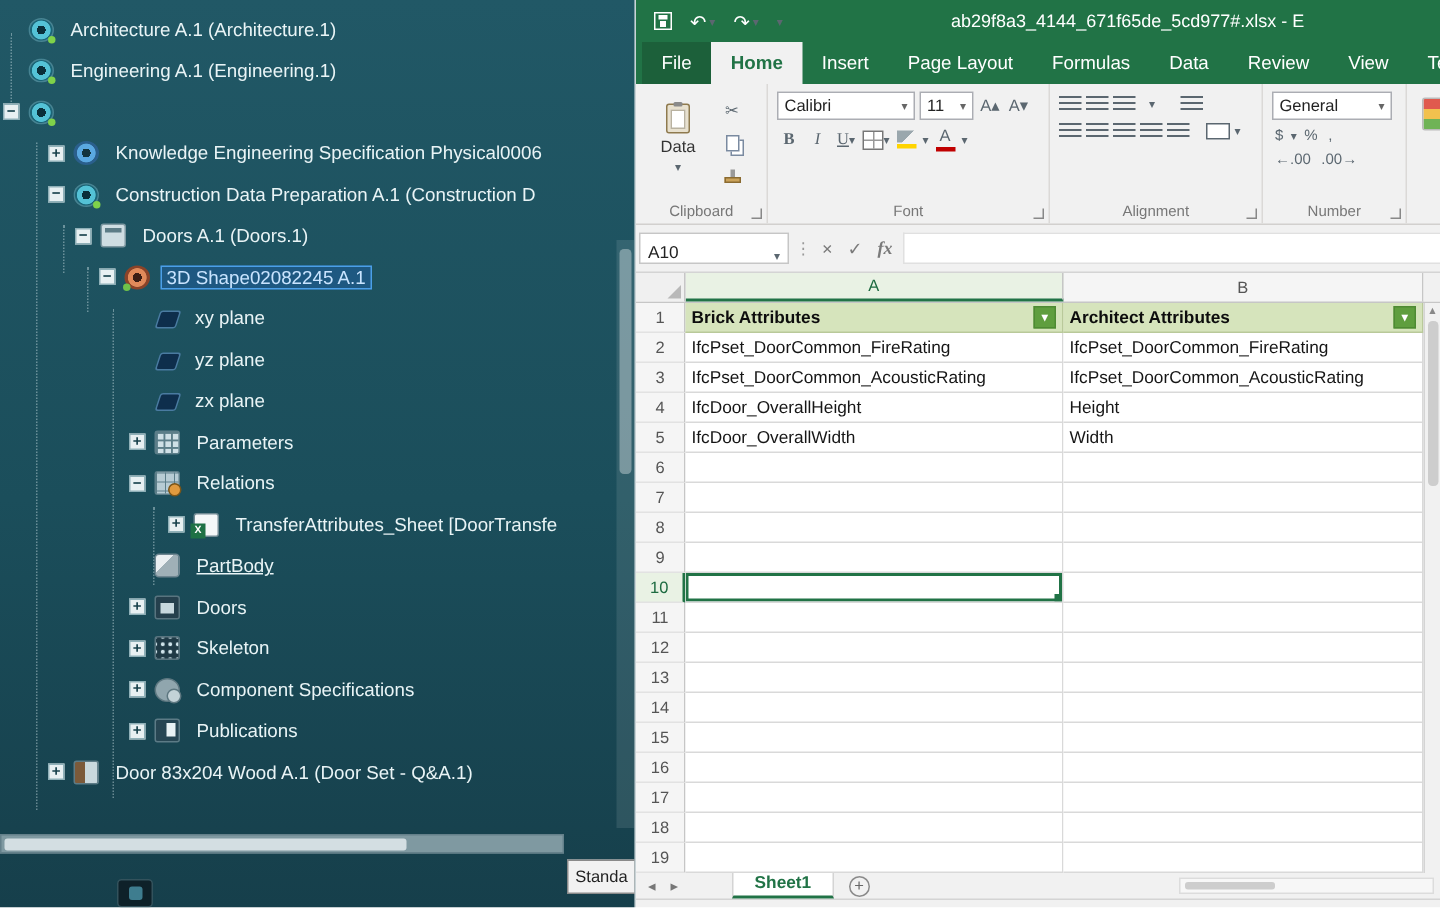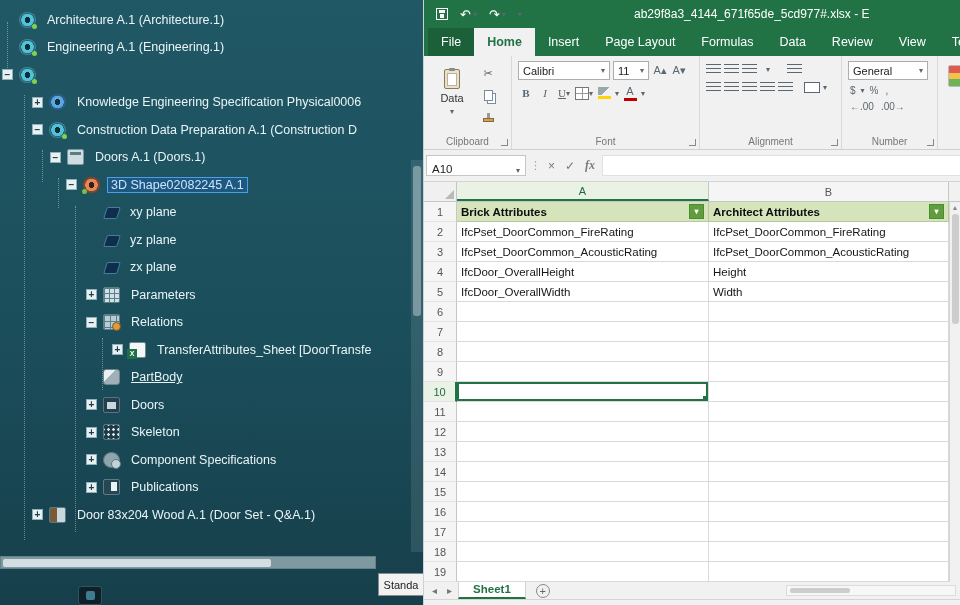--- a/index.html
+++ b/index.html
@@ -133,21 +133,21 @@
   .c.cb { flex:1; }
   .c.hdr { background:#d6e4bc; font-weight:bold; color:#0d0d0d; border-right:1px solid #b9c99a; border-bottom:1px solid #b9c99a; }
   .fbtn { margin-left:auto; width:15px; height:15px; flex:none; background:#5f9e3e; border:1px solid #4e8a33; color:#fff; font-size:8px; display:flex; align-items:center; justify-content:center; cursor:pointer; }
   .c.active { box-shadow:inset 0 0 0 2px #217346; position:relative; }
   .c.active::after { content:""; position:absolute; right:0; bottom:0; width:5px; height:5px; background:#217346; }
   .vscroll-x { width:11px; flex:none; background:#f1f1f1; border-left:1px solid #d4d4d4; display:flex; flex-direction:column; align-items:center; color:#888; font-size:7px; padding:2px 0; }
   .vthumb { width:7px; height:110px; background:#cdcdcd; border-radius:3px; margin-top:3px; }
 
   .sheetbar { height:18px; flex:none; background:#f1f1f1; border-bottom:1px solid #d4d4d4; display:flex; align-items:center; font-size:11.5px; padding-left:4px; gap:2px; }
   .nav { color:#777; font-size:10px; padding:0 4px; cursor:pointer; }
-  .stab { background:#fff; color:#217346; font-weight:bold; padding:1px 14px 2px; border-left:1px solid #d4d4d4; border-right:1px solid #d4d4d4; border-bottom:2px solid #217346; cursor:pointer; }
+  .stab { background:#fff; color:#217346; font-weight:bold; padding:1px 14px 2px; border-left:1px solid #d4d4d4; border-right:1px solid #d4d4d4; border-bottom:2px solid #217346; cursor:pointer;margin-left:30px; }
   .addsheet { width:14px; height:14px; border:1px solid #8a8a8a; border-radius:50%; color:#666; font-size:11px; line-height:12px; text-align:center; margin-left:8px; cursor:pointer; }
   .hscroll2 { margin-left:auto; margin-right:4px; width:170px; height:11px; background:#f7f7f7; border:1px solid #dcdcdc; position:relative; }
   .hscroll2 .thumb { position:absolute; left:3px; top:2px; width:60px; height:5px; background:#cdcdcd; border-radius:2px; }
   .statusbar { height:5px; flex:none; background:#f1f1f1; }
 </style>
 </head>
 <body>
 
 <div class="app">
 

